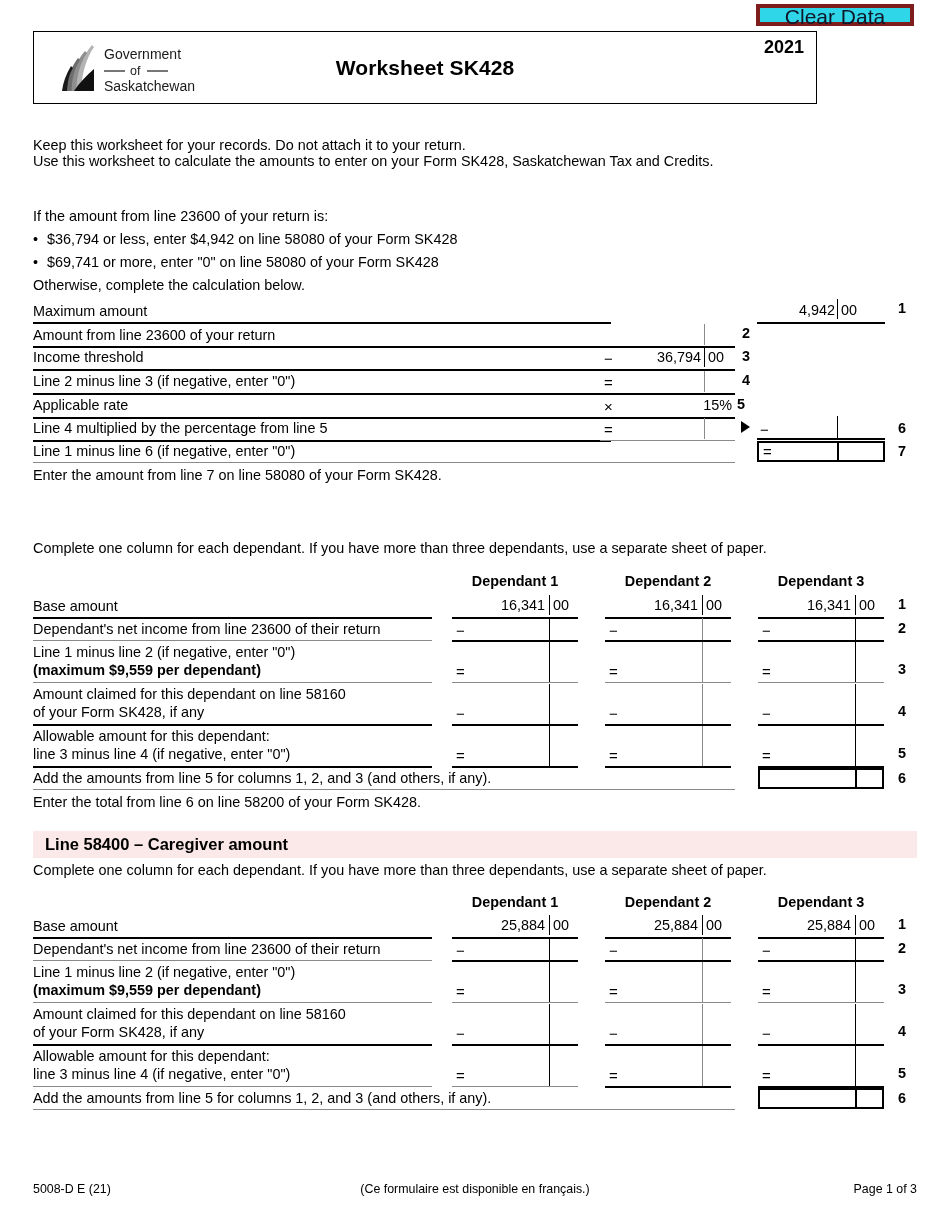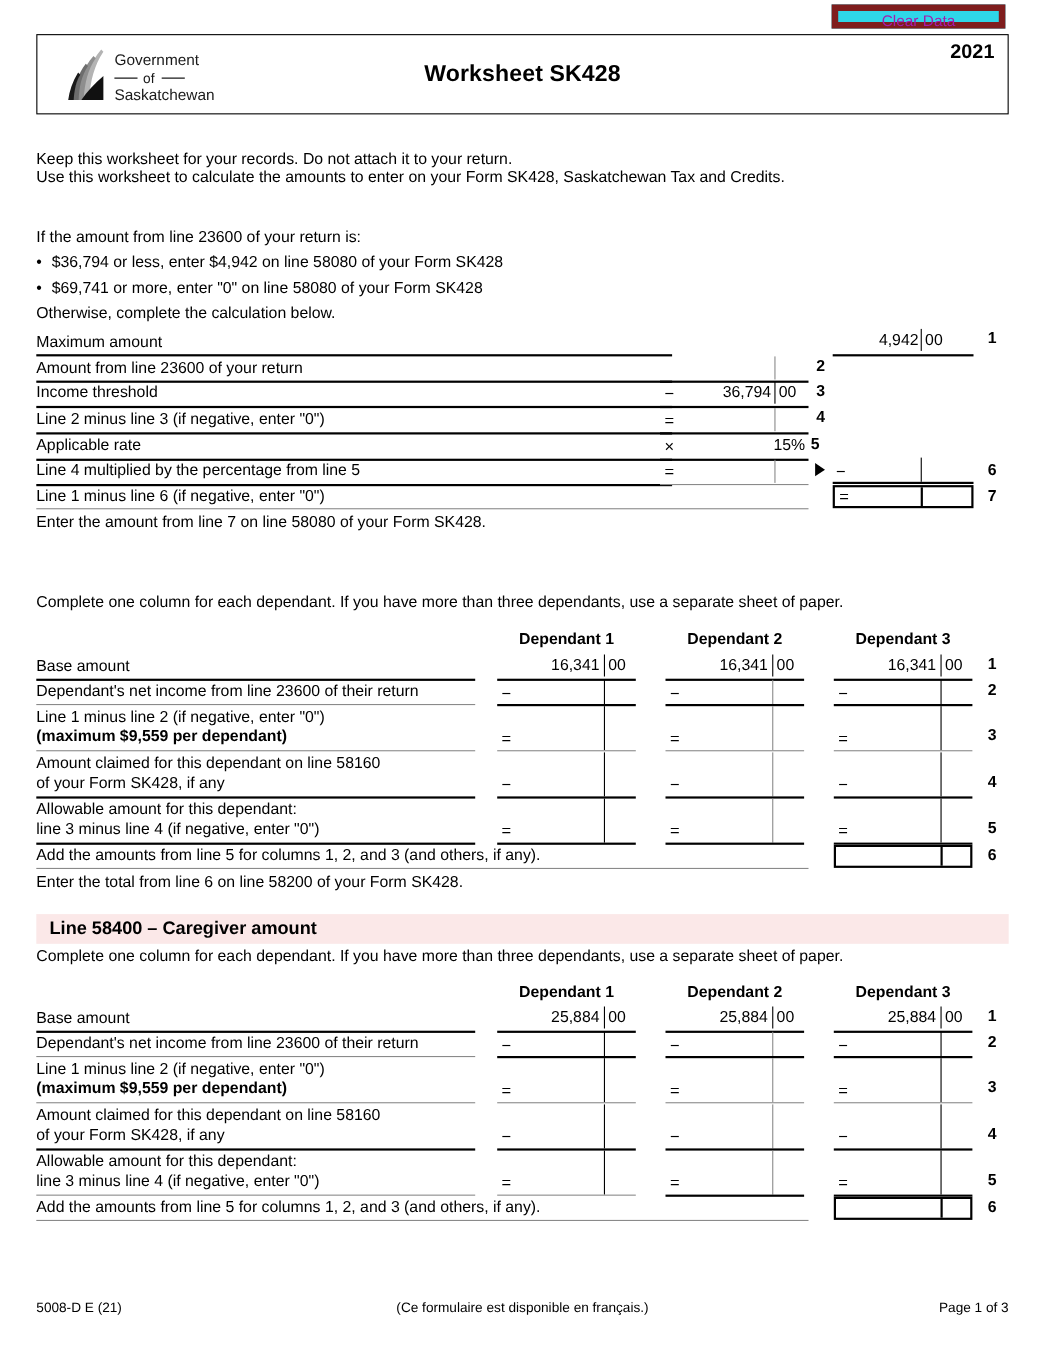--- a/index.html
+++ b/index.html
@@ -25,37 +25,37 @@
     left: 756px;
     top: 4px;
     width: 158px;
     height: 22px;
   }
   .clear-data-btn {
     width: 100%;
     height: 100%;
     box-sizing: border-box;
     background: #2fd6e8;
-    border: 6px solid #7f1d1d;
-    color: #a21caf;
+    border: 4px solid #7f1d1d;
+    color: #0f172a;
     font-family: "Liberation Sans", sans-serif;
-    font-size: 14px;
+    font-size: 21px;
     font-weight: 400;
     line-height: 18px;
     text-align: center;
     cursor: pointer;
     padding: 0;
   }
 
   
   .header-box {
     position: absolute;
     left: 33px;
     top: 31px;
-    width: 884px;
+    width: 784px;
     height: 73px;
     box-sizing: border-box;
     border: 1.4px solid #000000;
   }
   .logo {
     position: absolute;
     left: 18px;
     top: 9px;
     width: 160px;
     height: 56px;

